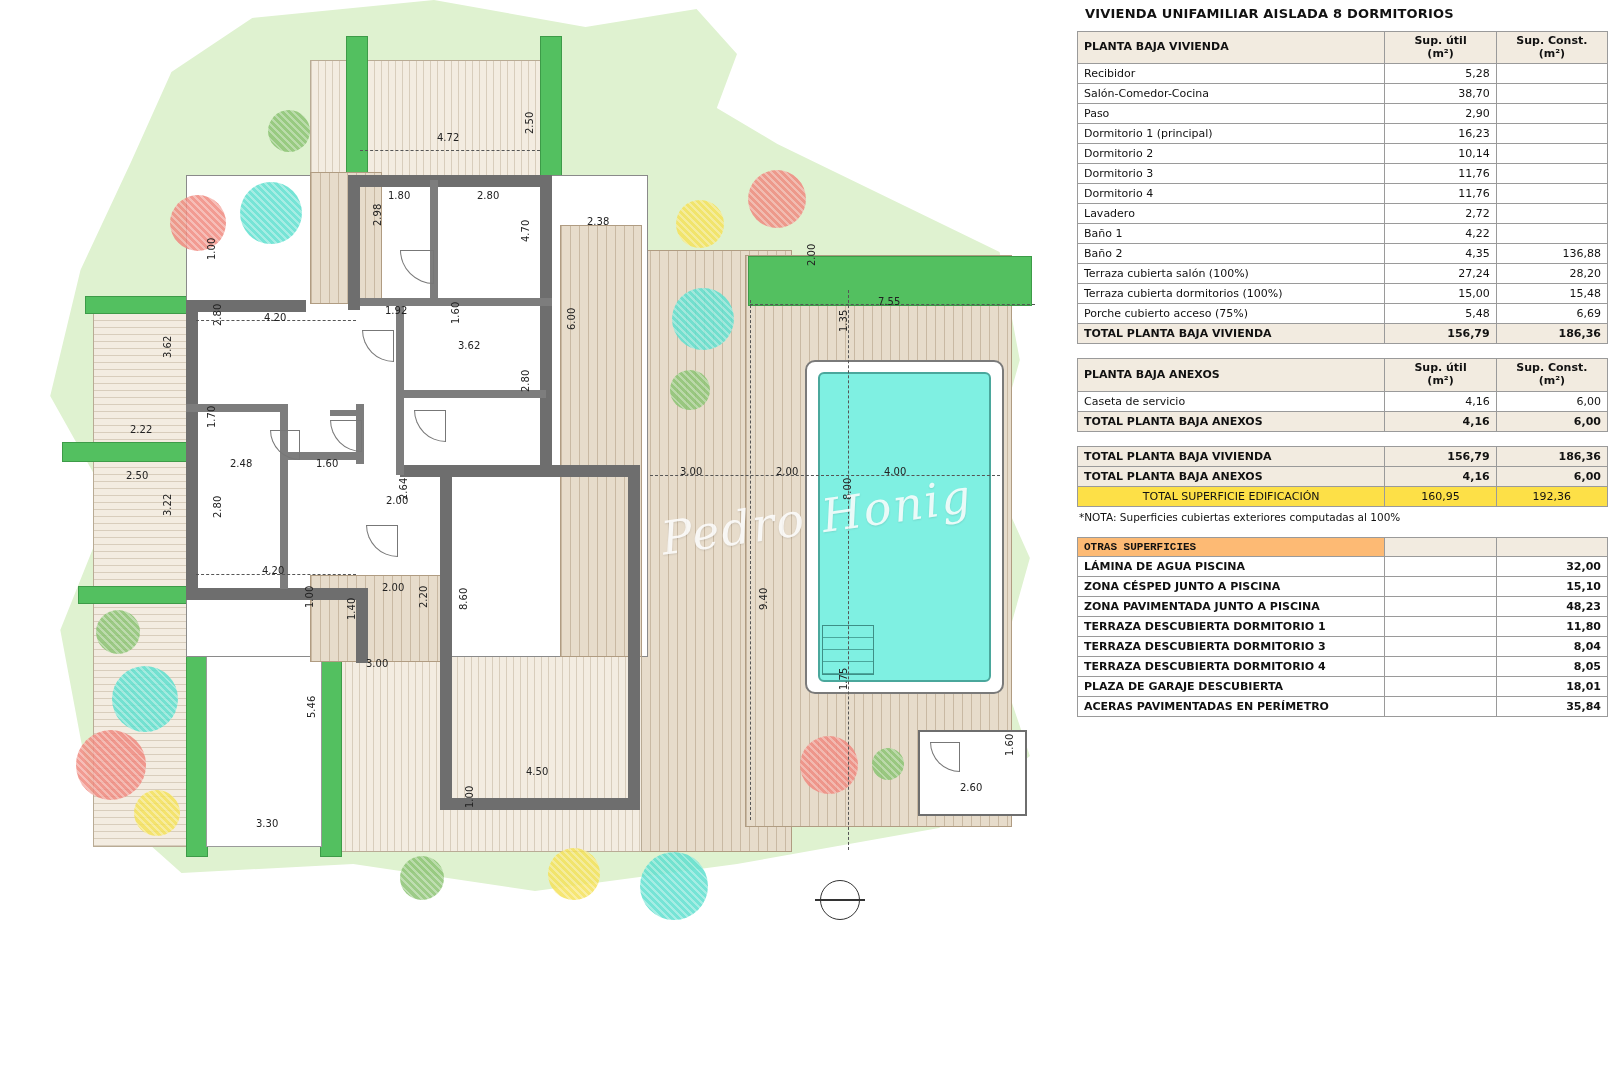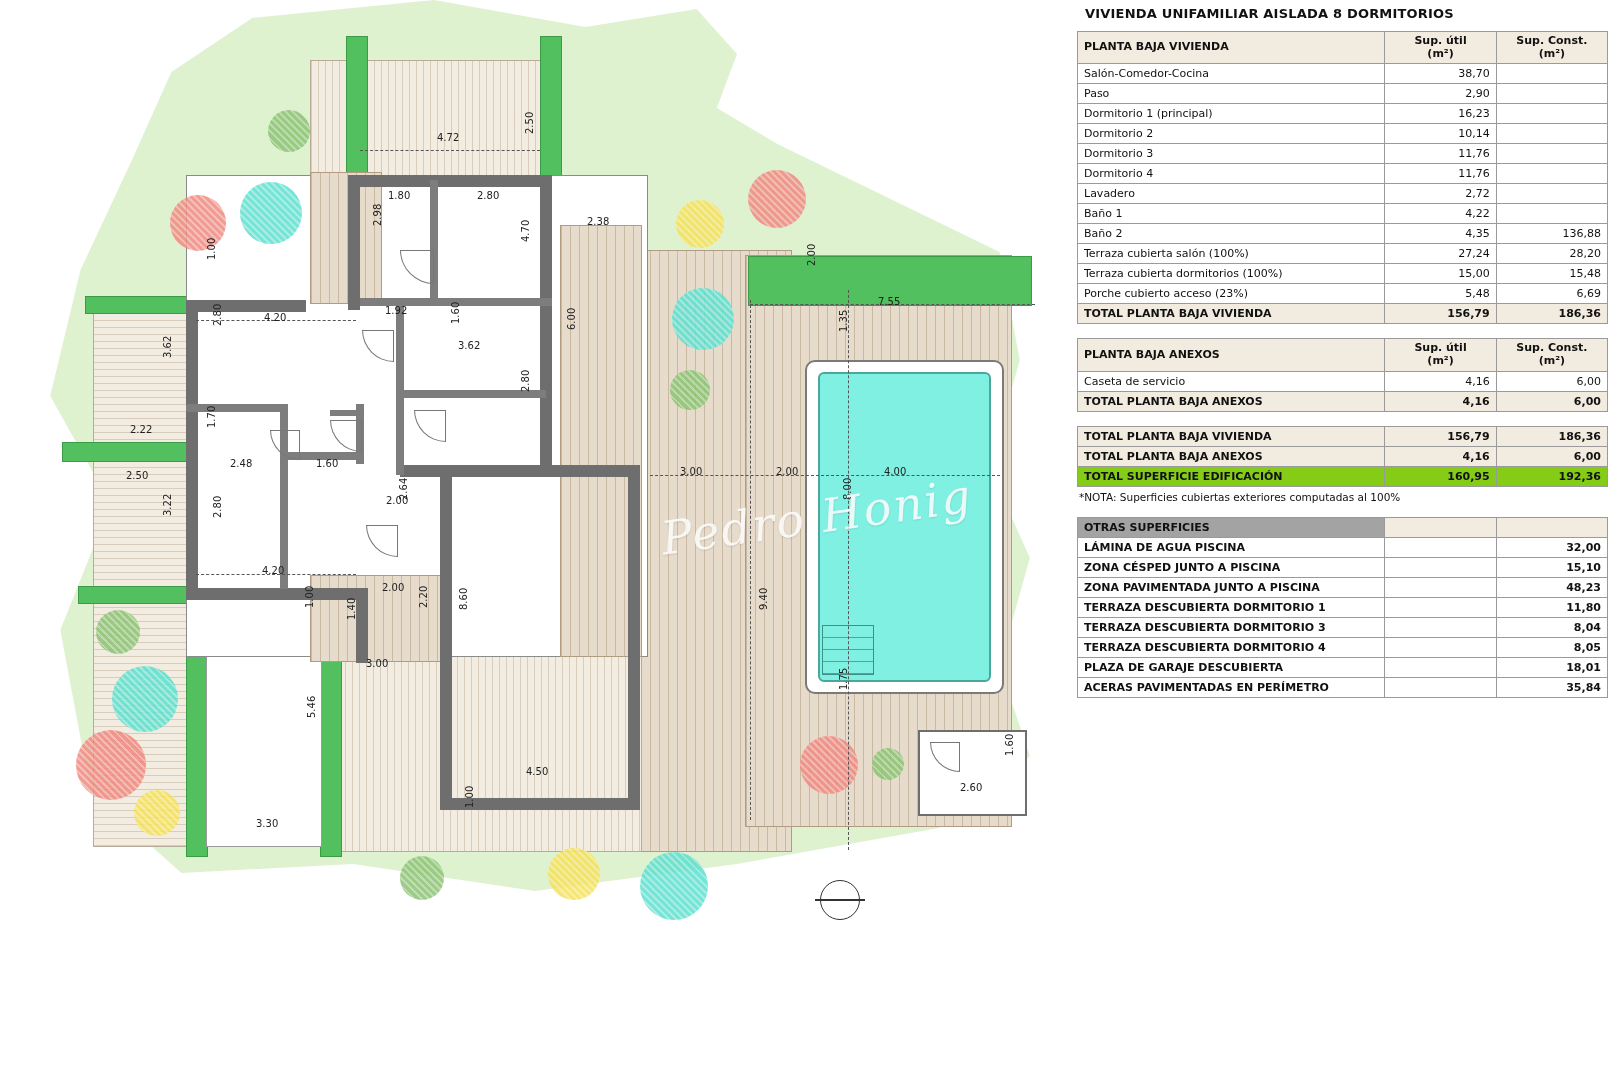--- a/index.html
+++ b/index.html
@@ -74,21 +74,21 @@
   }
   #panel h1{
     font-size:13px;margin:6px 0 10px 8px;font-weight:bold;letter-spacing:.2px;
   }
   table{border-collapse:collapse;width:100%;margin-bottom:14px;table-layout:fixed;}
   th,td{border:1px solid #9a9a9a;padding:3px 6px;font-size:11px;vertical-align:middle;}
   th{background:#f2ebe0;font-weight:bold;text-align:center;line-height:1.15;}
   td.label{text-align:left;}
   td.num{text-align:right;}
   tr.total td{background:#f2ebe0;font-weight:bold;}
-  tr.grand td{background:#84cc16;font-weight:bold;}
+  tr.grand td{background:#fde047;font-weight:normal;text-align:center;}
   col.c1{width:58%;} col.c2{width:21%;} col.c3{width:21%;}
   .note{font-size:10.5px;margin:-10px 0 14px 2px;}
   .parcela td{font-weight:bold;}
   .parcela td.v{background:#dbeef7;text-align:right;}
   .otras td{font-weight:bold;}
 </style>
 </head>
 <body>
 
 <div id="plan">
@@ -246,20 +246,25 @@
       </colgroup>
     <thead>
       <tr>
         <th style="text-align:left;">PLANTA BAJA VIVIENDA</th>
         <th>Sup. útil<br>(m²)</th>
         <th>Sup. Const.<br>(m²)</th>
       </tr>
     </thead>
     <tbody id="t1body">
         <tr>
+          <td class="label">Recibidor</td>
+          <td class="num">5,28</td>
+          <td class="num"></td>
+        </tr>
+        <tr>
           <td class="label">Salón-Comedor-Cocina</td>
           <td class="num">38,70</td>
           <td class="num"></td>
         </tr>
         <tr>
           <td class="label">Paso</td>
           <td class="num">2,90</td>
           <td class="num"></td>
         </tr>
         <tr>
@@ -301,21 +306,21 @@
           <td class="label">Terraza cubierta salón (100%)</td>
           <td class="num">27,24</td>
           <td class="num">28,20</td>
         </tr>
         <tr>
           <td class="label">Terraza cubierta dormitorios (100%)</td>
           <td class="num">15,00</td>
           <td class="num">15,48</td>
         </tr>
         <tr>
-          <td class="label">Porche cubierto acceso (23%)</td>
+          <td class="label">Porche cubierto acceso (75%)</td>
           <td class="num">5,48</td>
           <td class="num">6,69</td>
         </tr>
         <tr class="total">
           <td class="label">TOTAL PLANTA BAJA VIVIENDA</td>
           <td class="num">156,79</td>
           <td class="num">186,36</td>
         </tr>
       </tbody>
   </table>
@@ -375,21 +380,21 @@
 
 
   <table>
     <colgroup>
         <col class="c1">
         <col class="c2">
         <col class="c3">
       </colgroup>
     <tbody id="t4body">
       <tr class="otras">
-        <td class="label" style="background:#a3a3a3;">OTRAS SUPERFICIES</td>
+        <td class="label" style="background:#fdba74;font-family:Liberation Mono, monospace;">OTRAS SUPERFICIES</td>
         <td style="background:#f2ebe0;"></td>
         <td style="background:#f2ebe0;"></td>
       </tr>
     <tr class="otras">
           <td class="label">LÁMINA DE AGUA PISCINA</td>
           <td></td>
           <td class="num">32,00</td>
         </tr>
         <tr class="otras">
           <td class="label">ZONA CÉSPED JUNTO A PISCINA</td>

